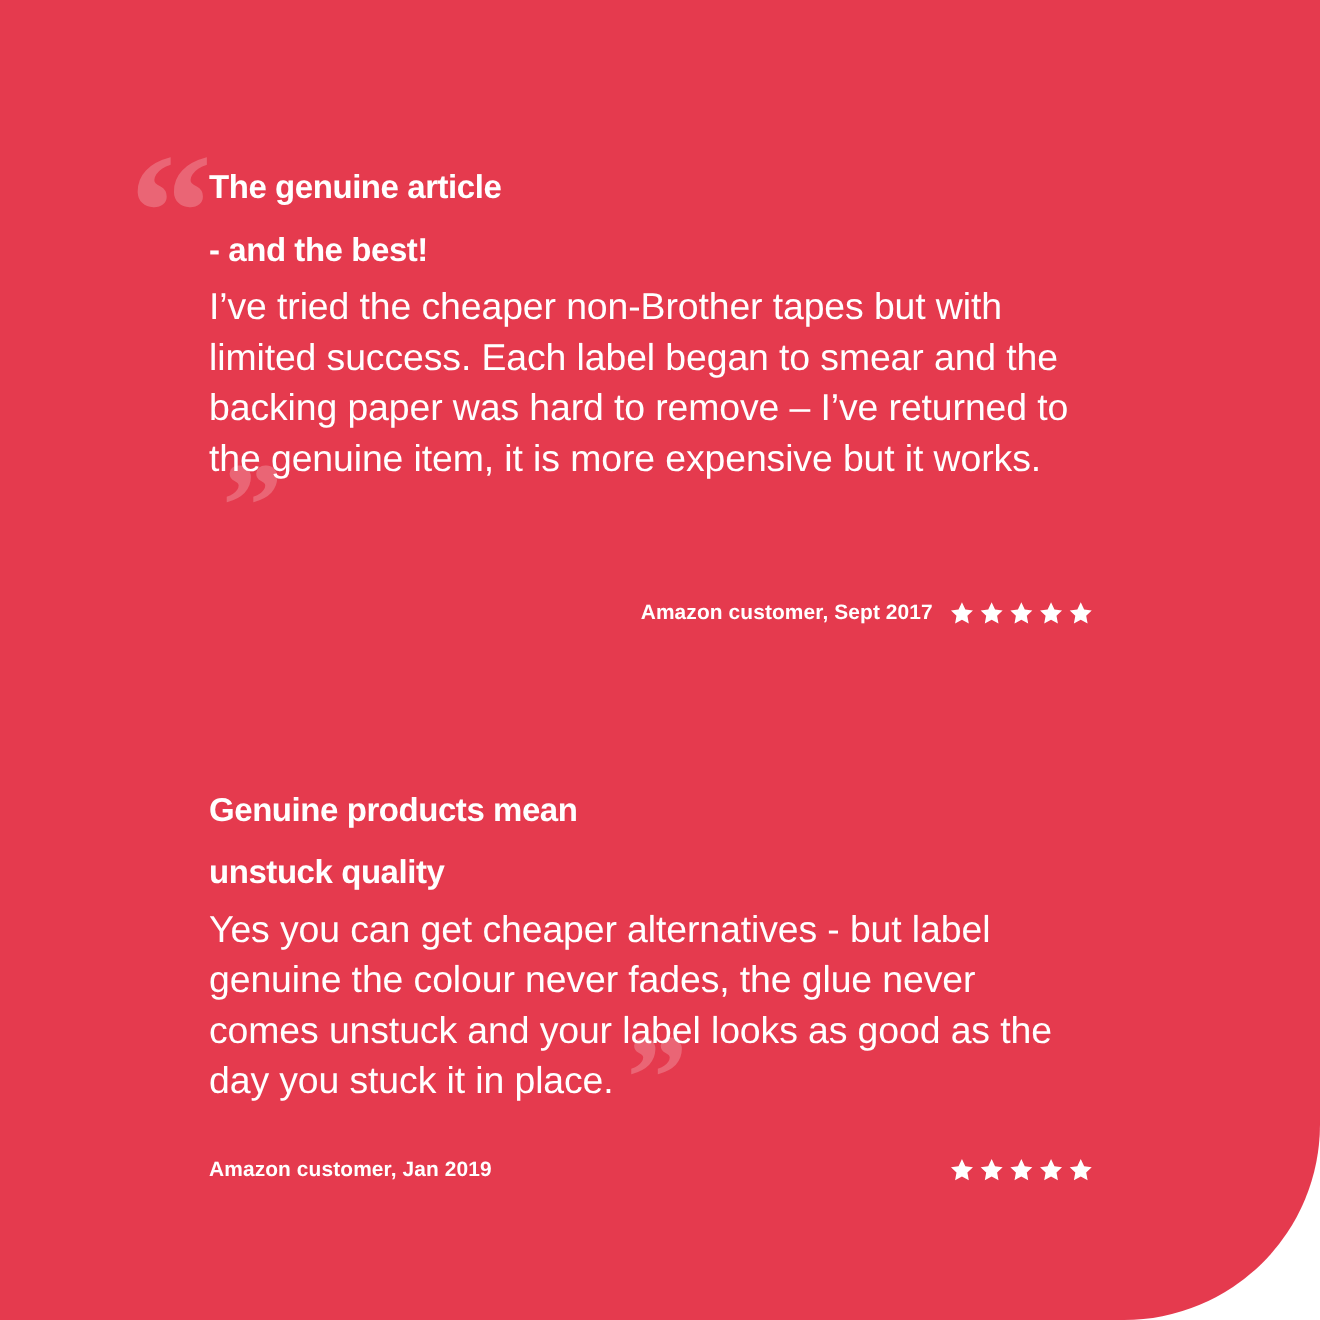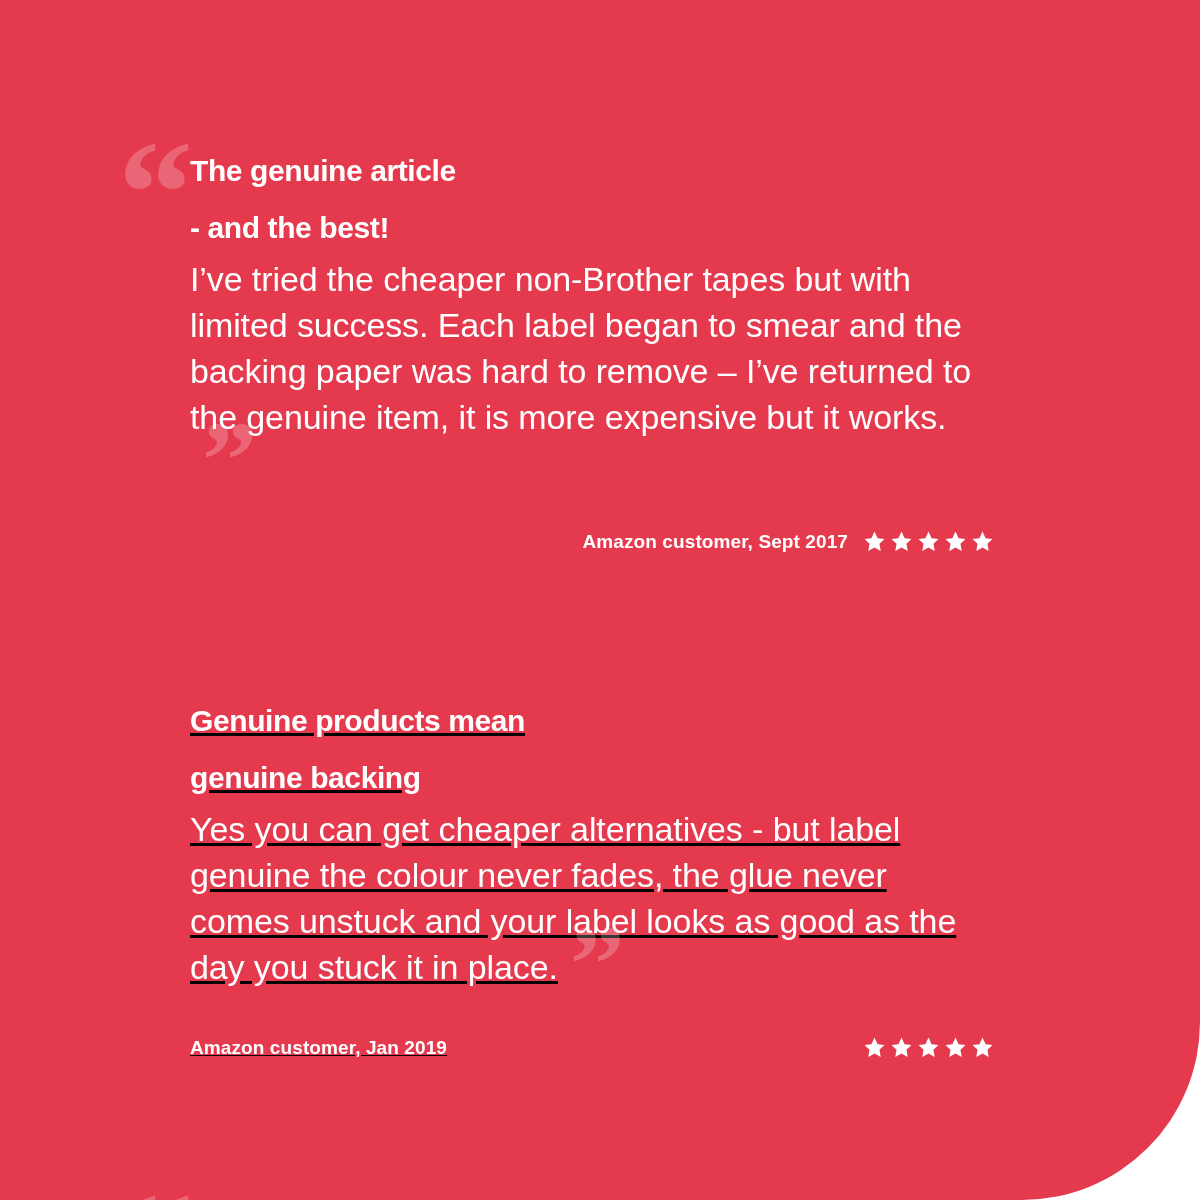--- a/index.html
+++ b/index.html
@@ -30,21 +30,21 @@
     top: 0;
     width: 1200px;
   }
 
   
   .quote-block {
     position: relative;
     box-sizing: border-box;
   }
   .quote-block.first  { padding: 142px 197px 0 120px; }
-  .quote-block.second { padding: 138px 197px 0 120px; text-decoration: underline; }
+  .quote-block.second { padding: 138px 197px 0 120px; }
 
   
   .open-quote {
     position: absolute;
     left: 118px;
     font-family: "Liberation Serif", serif;
     font-weight: 700;
     font-size: 150px;
     line-height: 1;
     color: #ffffff;
@@ -95,21 +95,21 @@
   }
 
   .attribution {
     display: flex;
     align-items: center;
     justify-content: flex-end;
     gap: 14px;
     max-width: 805px;
     margin-left: 70px;
   }
-  .quote-block.first  .attribution { margin-top: 44px; }
+  .quote-block.first  .attribution { margin-top: 60px; }
   .quote-block.second .attribution { margin-top: 46px; justify-content: space-between; }
 
   .attribution-name {
     font-size: 19px;
     font-weight: 700;
     color: #ffffff;
     letter-spacing: 0.1px;
     white-space: nowrap;
   }
 
@@ -176,21 +176,21 @@
         </span>
       </div>
     </div>
 
     <div class="quote-block second">
 
       <span class="open-quote">“</span>
 
       <div class="quote-body">
 
-        <h2 class="quote-heading"><span>Genuine products mean</span><br><span>genuine backing</span></h2>
+        <h2 class="quote-heading"><span>Genuine products mean</span><br><span>unstuck quality</span></h2>
 
         <p class="quote-text"><span>Yes you can get cheaper alternatives - but label genuine the colour never fades, the glue never comes unstuck and your label looks as good as the day you stuck it in place.</span><span class="close-quote">”</span></p>
       </div>
 
       <div class="attribution">
         <span class="attribution-name">Amazon customer, Jan 2019</span>
         <span class="stars">
           <span class="star">
               <svg viewBox="0 0 24 24" aria-hidden="true">
                 <path fill="currentColor" d="M12 1.6l3.09 6.53 6.91.93-5.05 4.74 1.28 7.1L12 17.5l-6.23 3.4 1.28-7.1L2 9.06l6.91-.93z"></path>

